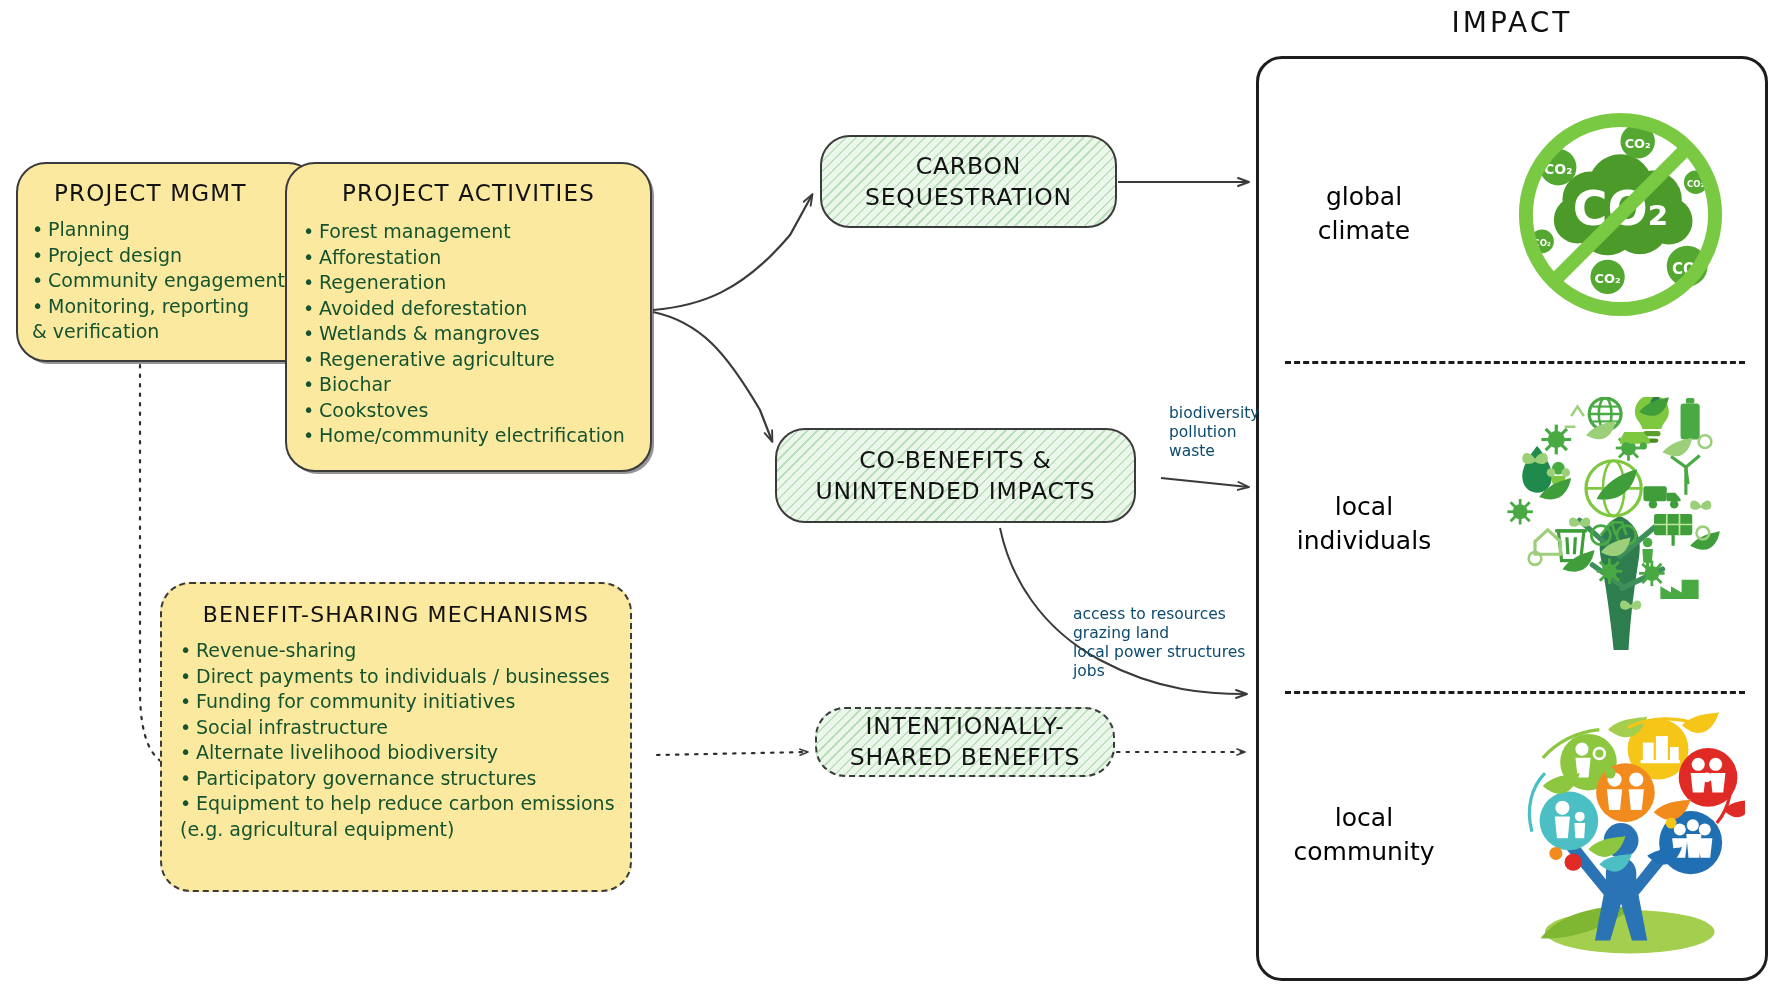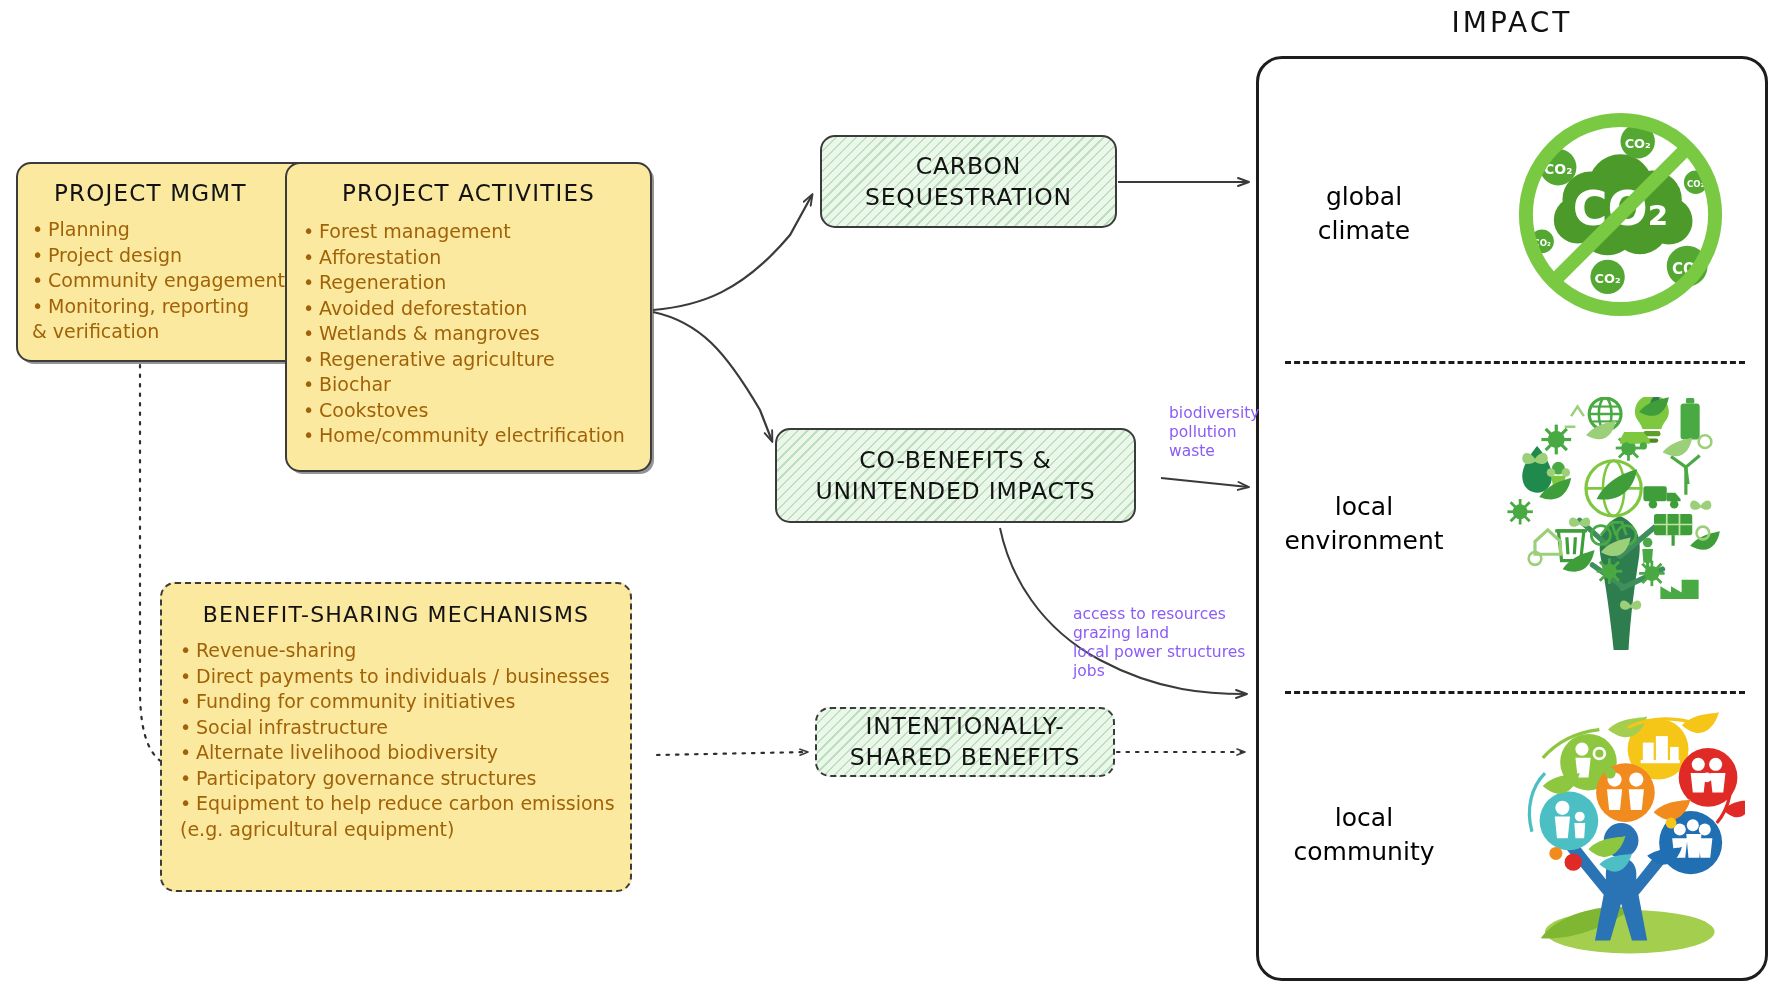--- a/index.html
+++ b/index.html
@@ -14,21 +14,21 @@
     font-family: "DejaVu Sans", sans-serif;
     overflow: hidden;
   }
   #canvas {
     position: absolute; left: 0; top: 0;
     width: 1788px; height: 1000px;
   }
   
   .node {
     position: absolute;
-    border-radius: 15px;
+    border-radius: 30px;
     z-index: 5;
   }
   .node-title {
     text-align: center;
     letter-spacing: 1.2px;
     font-weight: 400;
   }
   .yellow-box {
     background: #fbe9a0;
     border: 2.4px solid #3b3b3b;
@@ -69,21 +69,21 @@
   }
   #project-activities .node-title { font-size: 23px; margin: 4px 0 13px 0; }
   #benefit-sharing {
     left: 160px; top: 582px; width: 472px; height: 310px;
     padding: 12px 18px 10px 18px;
   }
   #benefit-sharing .node-title { font-size: 22px; margin: 6px 0 11px 0; }
   .bullets { list-style: none; margin: 0; padding: 0; }
   .bullets li {
     font-size: 19px; line-height: 25.5px;
-    color: #a16207; white-space: nowrap;
+    color: #14532d; white-space: nowrap;
   }
   .bullets li .dot { display:inline-block; width: 16px; }
   .bullets li.nodot { padding-left: 0; }
 
   #carbon-seq {
     left: 820px; top: 135px; width: 297px; height: 93px;
     display: flex; align-items: center; justify-content: center;
   }
   #co-benefits {
     left: 775px; top: 428px; width: 361px; height: 95px;
@@ -127,21 +127,21 @@
   .divider {
     position: absolute; left: 26px; width: 460px; height: 0;
     border-top: 3.5px dashed #1b1b1b;
   }
   #div-1 { top: 302px; }
   #div-2 { top: 632px; }
 
   
   .edge-note {
     position: absolute; font-size: 15.5px; line-height: 19px;
-    color: #8b5cf6; z-index: 7; white-space: nowrap;
+    color: #0c4a6e; z-index: 7; white-space: nowrap;
   }
   #note-env { left: 1169px; top: 404px; }
   #note-com { left: 1073px; top: 605px; }
 </style>
 </head>
 <body>
 
 <svg id="canvas" viewBox="0 0 1788 1000" xmlns="http://www.w3.org/2000/svg">
   <defs>
     <marker id="arrowV" markerWidth="14" markerHeight="14" refX="11" refY="5" orient="auto" markerUnits="userSpaceOnUse">
@@ -288,21 +288,21 @@
 
         <circle cx="100" cy="100" r="88" fill="none" stroke="#7ac943" stroke-width="13"></circle>
         <line x1="38" y1="162" x2="162" y2="38" stroke="#7ac943" stroke-width="13" stroke-linecap="butt"></line>
       </svg>
     </div>
   </div>
 
   <div class="impact-row" id="row-environment">
     <div class="impact-label hand">
       <span>local</span><br>
-      <span>environment</span>
+      <span>individuals</span>
     </div>
     <div class="impact-art">
       <svg width="240" height="255" viewBox="0 0 220 240" xmlns="http://www.w3.org/2000/svg">
 
         <path d="M104,238 C100,200 96,175 92,152 C88,130 96,118 110,112
                  C124,118 131,131 128,150 C124,176 120,204 118,238 Z" fill="#2e7d4f"></path>
         <path d="M110,150 L72,116 M110,150 L148,118 M112,178 L84,158 M112,180 L150,162" stroke="#3f8f5c" stroke-width="5" fill="none" stroke-linecap="round"></path>
 
         <g>
           <circle cx="110" cy="96" r="78" fill="none"></circle>

